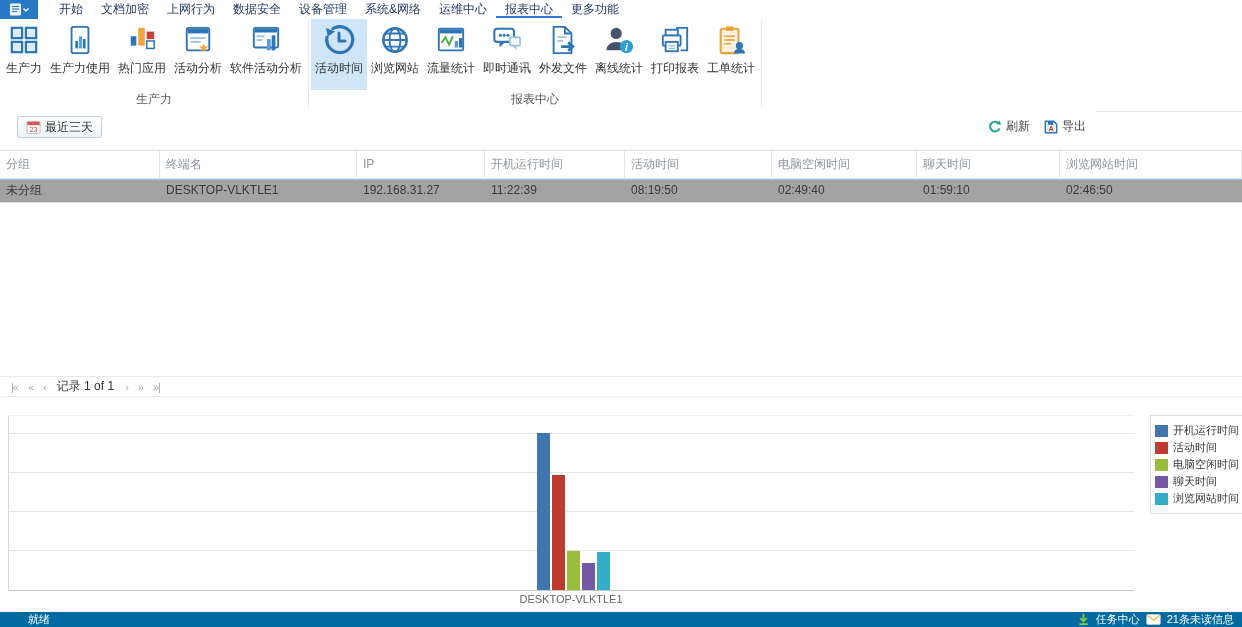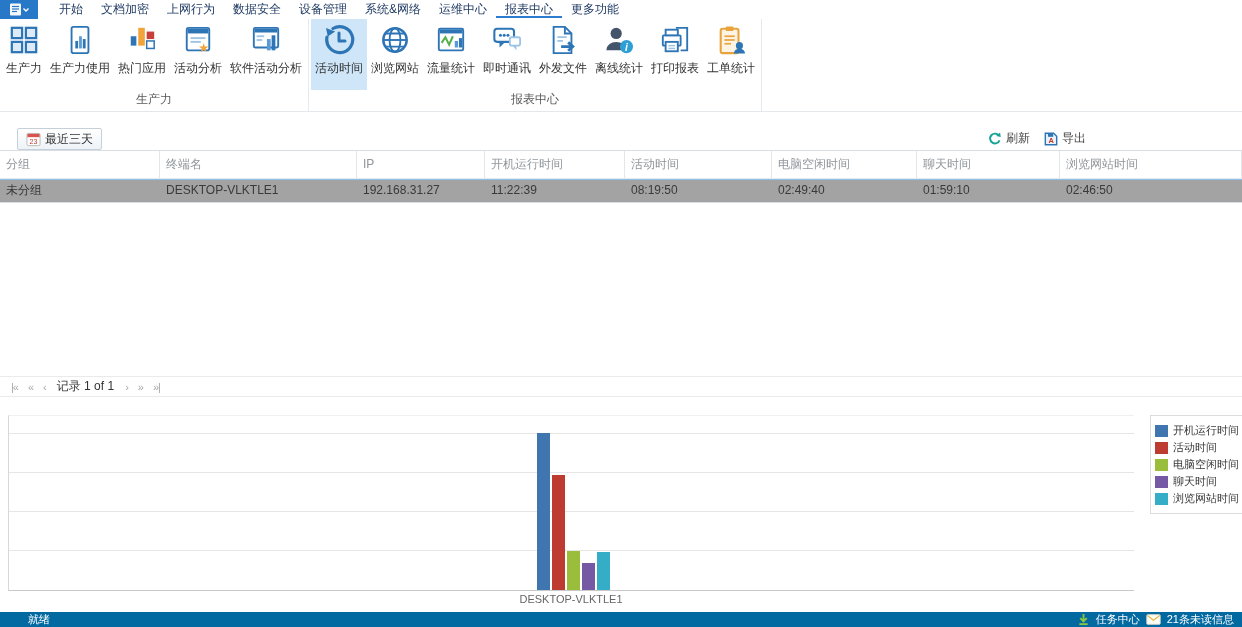--- a/index.html
+++ b/index.html
@@ -17,21 +17,21 @@
   
   .ribbon{position:absolute;top:19px;left:0;width:1242px;height:92px;background:#fff;border-bottom:1px solid #E4E8EB;display:flex;}
   .rgroup{display:flex;flex-direction:column;border-right:1px solid #E7EAED;padding:0 2px;}
   .rbuttons{display:flex;flex:1;align-items:flex-start;}
   .rbtn{display:flex;flex-direction:column;align-items:center;padding:3px 4px 4px;height:64px;cursor:pointer;}
   .rbtn.active{background:#CEE6F8;}
   .ricon{width:34px;height:34px;display:flex;align-items:center;justify-content:center;margin:1px 0 3px;}
   .rlabel{font-size:12px;color:#333;white-space:nowrap;}
   .rgroup-label{text-align:center;font-size:12px;color:#595959;padding:1px 0 5px;}
   
-  .toolbar{position:absolute;top:120px;left:0;width:1096px;height:38px;background:#fff;}
+  .toolbar{position:absolute;top:108px;left:0;width:1096px;height:38px;background:#fff;}
   .date-btn{position:absolute;left:17px;top:8px;height:22px;display:flex;align-items:center;gap:4px;padding:0 8px;
     border:1px solid #C6D0DA;border-radius:2px;background:linear-gradient(#ffffff,#eef3f8);font-size:12px;color:#333;
     font-family:inherit;cursor:pointer;}
   .tool-right{position:absolute;right:10px;top:10px;display:flex;gap:14px;}
   .tool-link{display:flex;align-items:center;gap:4px;font-size:12px;color:#444;cursor:pointer;}
   .tbicon{display:inline-flex;align-items:center;}
   
   .table{position:absolute;top:150px;left:0;width:1242px;}
   .thead{display:flex;height:27px;border-top:1px solid #D9DEE3;border-bottom:1px solid #E6EAEE;background:#fff;}
   .th{font-size:12px;color:#8F969C;padding-left:6px;line-height:26px;border-right:1px solid #E3E7EA;box-sizing:border-box;

